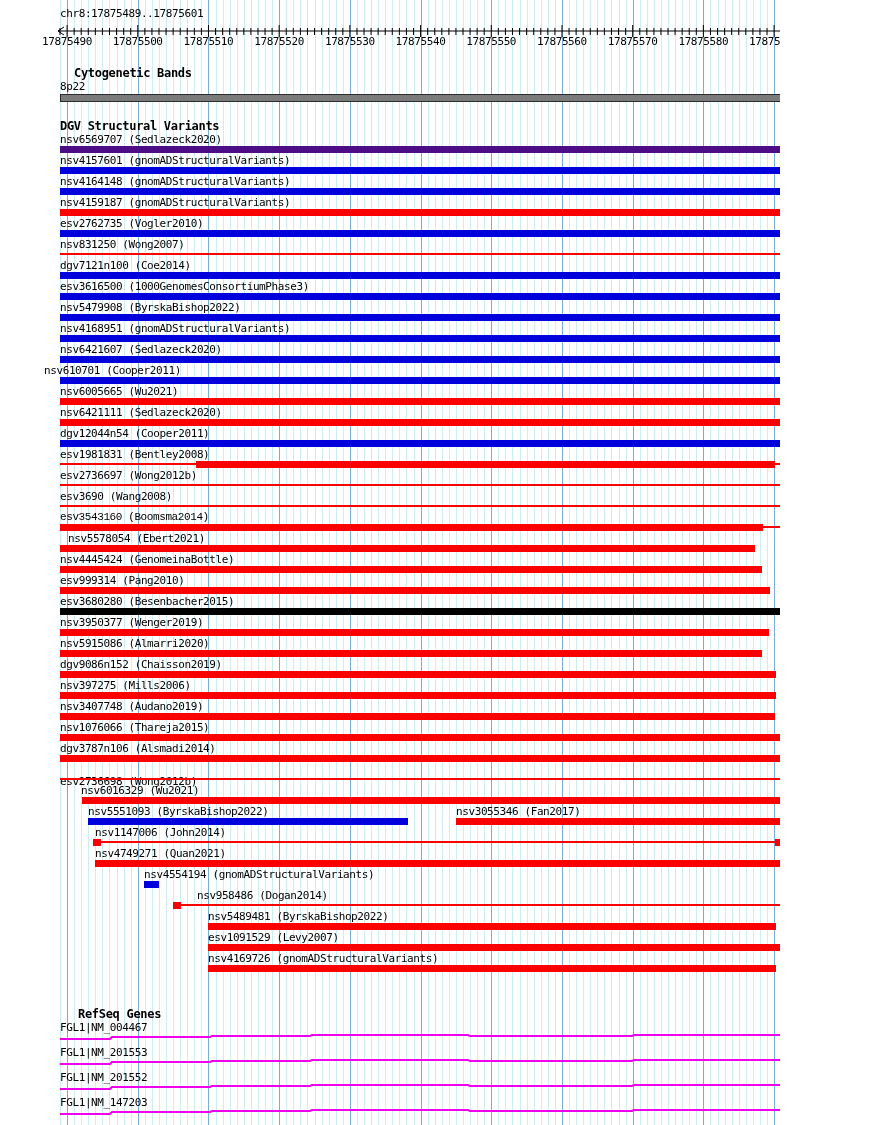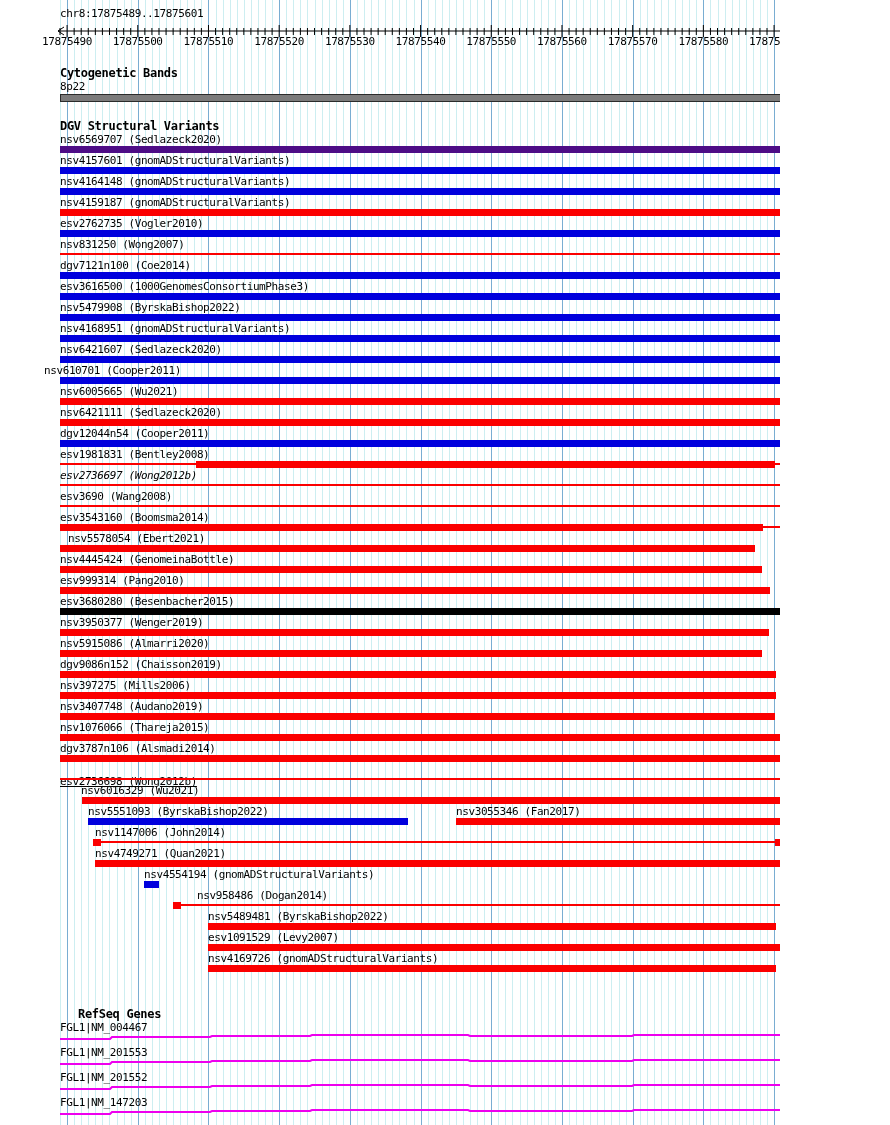--- a/index.html
+++ b/index.html
@@ -270,21 +270,21 @@
       <div class="rlab" style="left: 319.8px; top: 36px; text-align: center;">17875530</div>
       <div class="rlab" style="left: 390.5px; top: 36px;">17875540</div>
       <div class="rlab" style="left: 461.2px; top: 36px;">17875550</div>
       <div class="rlab" style="left: 531.9px; top: 36px;">17875560</div>
       <div class="rlab" style="left: 602.6px; top: 36px;">17875570</div>
       <div class="rlab" style="left: 673.3px; top: 36px;">17875580</div>
       <div class="rlab" style="left: 744px; top: 36px;">17875590</div>
       <div class="rlab" style="left: 814.7px; top: 36px;">17875600</div>
     </div>
 
-  <div class="hdr" style="left:60px;top:67px;">Cytogenetic Bands</div>
+  <div class="hdr" style="left:60px;top:67px;padding-left:14px;">Cytogenetic Bands</div>
   <div class="txt" style="left:60px;top:80px;">8p22</div>
   <div id="band" style="background: rgb(123, 123, 123); border-color: rgb(43, 43, 43);"></div>
 
   <div class="hdr" style="left:60px;top:120px;">DGV Structural Variants</div>
 
   <div id="variants">
       <div class="txt" style="left: 60px; top: 133px;">nsv6569707 (Sedlazeck2020)</div>
       <div class="seg" style="left: 60px; width: 802px; background: rgb(77, 13, 134); top: 146px; height: 7px;"></div>
       <div class="txt" style="left: 60px; top: 154px;">nsv4157601 (gnomADStructuralVariants)</div>
       <div class="seg" style="left: 60px; width: 802px; background: rgb(0, 0, 221); top: 167px; height: 7px;"></div>
@@ -311,25 +311,25 @@
       <div class="txt" style="left: 60px; top: 385px;">nsv6005665 (Wu2021)</div>
       <div class="seg" style="left: 60px; width: 802px; background: rgb(251, 0, 0); top: 398px; height: 7px;"></div>
       <div class="txt" style="left: 60px; top: 406px;">nsv6421111 (Sedlazeck2020)</div>
       <div class="seg" style="left: 60px; width: 802px; background: rgb(251, 0, 0); top: 419px; height: 7px;"></div>
       <div class="txt" style="left: 60px; top: 427px;">dgv12044n54 (Cooper2011)</div>
       <div class="seg" style="left: 60px; width: 802px; background: rgb(0, 0, 221); top: 440px; height: 7px;"></div>
       <div class="txt" style="left: 60px; top: 448px;">esv1981831 (Bentley2008)</div>
       <div class="seg" style="left: 60px; width: 136px; background: rgb(251, 0, 0); top: 463px; height: 2px;"></div>
       <div class="seg" style="left: 196px; width: 579px; background: rgb(251, 0, 0); top: 461px; height: 7px;"></div>
       <div class="seg" style="left: 775px; width: 87px; background: rgb(251, 0, 0); top: 463px; height: 2px;"></div>
-      <div class="txt" style="left: 60px; top: 469px; font-style: italic;">esv2736697 (Wong2012b)</div>
+      <div class="txt" style="left: 60px; top: 469px;">esv2736697 (Wong2012b)</div>
       <div class="seg" style="left: 60px; width: 802px; background: rgb(251, 0, 0); top: 484px; height: 2px;"></div>
       <div class="txt" style="left: 60px; top: 490px;">esv3690 (Wang2008)</div>
       <div class="seg" style="left: 60px; width: 802px; background: rgb(251, 0, 0); top: 505px; height: 2px;"></div>
-      <div class="txt" style="left: 60px; top: 511px;">esv3543160 (Boomsma2014)</div>
+      <div class="txt" style="left: 60px; top: 511px; font-family: Liberation Mono, monospace;">esv3543160 (Boomsma2014)</div>
       <div class="seg" style="left: 60px; width: 703px; background: rgb(251, 0, 0); top: 524px; height: 7px;"></div>
       <div class="seg" style="left: 763px; width: 25px; background: rgb(251, 0, 0); top: 526px; height: 2px;"></div>
       <div class="seg" style="left: 788px; width: 9px; background: rgb(251, 0, 0); top: 524px; height: 7px;"></div>
       <div class="txt" style="left: 60px; top: 532px; margin-left: 8px;">nsv5578054 (Ebert2021)</div>
       <div class="seg" style="left: 60px; width: 695px; background: rgb(251, 0, 0); top: 545px; height: 7px;"></div>
       <div class="txt" style="left: 60px; top: 553px;">nsv4445424 (GenomeinaBottle)</div>
       <div class="seg" style="left: 60px; width: 702px; background: rgb(251, 0, 0); top: 566px; height: 7px;"></div>
       <div class="txt" style="left: 60px; top: 574px;">esv999314 (Pang2010)</div>
       <div class="seg" style="left: 60px; width: 710px; background: rgb(251, 0, 0); top: 587px; height: 7px;"></div>
       <div class="txt" style="left: 60px; top: 595px;">esv3680280 (Besenbacher2015)</div>
@@ -341,21 +341,21 @@
       <div class="txt" style="left: 60px; top: 658px;">dgv9086n152 (Chaisson2019)</div>
       <div class="seg" style="left: 60px; width: 716px; background: rgb(251, 0, 0); top: 671px; height: 7px;"></div>
       <div class="txt" style="left: 60px; top: 679px;">nsv397275 (Mills2006)</div>
       <div class="seg" style="left: 60px; width: 716px; background: rgb(251, 0, 0); top: 692px; height: 7px;"></div>
       <div class="txt" style="left: 60px; top: 700px;">nsv3407748 (Audano2019)</div>
       <div class="seg" style="left: 60px; width: 715px; background: rgb(251, 0, 0); top: 713px; height: 7px;"></div>
       <div class="txt" style="left: 60px; top: 721px;">nsv1076066 (Thareja2015)</div>
       <div class="seg" style="left: 60px; width: 737px; background: rgb(251, 0, 0); top: 734px; height: 7px;"></div>
       <div class="txt" style="left: 60px; top: 742px;">dgv3787n106 (Alsmadi2014)</div>
       <div class="seg" style="left: 60px; width: 801px; background: rgb(251, 0, 0); top: 755px; height: 7px;"></div>
-      <div class="txt" style="left: 60px; top: 775px; text-decoration: underline;">esv2736698 (Wong2012b)</div>
+      <div class="txt" style="left: 60px; top: 775px;">esv2736698 (Wong2012b)</div>
       <div class="seg" style="left: 60px; width: 801px; background: rgb(251, 0, 0); top: 778px; height: 2px;"></div>
       <div class="txt" style="left: 81px; top: 784px;">nsv6016329 (Wu2021)</div>
       <div class="seg" style="left: 82px; width: 779px; background: rgb(251, 0, 0); top: 797px; height: 7px;"></div>
       <div class="txt" style="left: 88px; top: 805px;">nsv5551093 (ByrskaBishop2022)</div>
       <div class="seg" style="left: 88px; width: 320px; background: rgb(0, 0, 221); top: 818px; height: 7px;"></div>
       <div class="txt" style="left: 456px; top: 805px;">nsv3055346 (Fan2017)</div>
       <div class="seg" style="left: 456px; width: 406px; background: rgb(251, 0, 0); top: 818px; height: 7px;"></div>
       <div class="txt" style="left: 95px; top: 826px;">nsv1147006 (John2014)</div>
       <div class="seg" style="left: 93px; width: 8px; background: rgb(251, 0, 0); top: 839px; height: 7px;"></div>
       <div class="seg" style="left: 101px; width: 674px; background: rgb(251, 0, 0); top: 841px; height: 2px;"></div>

